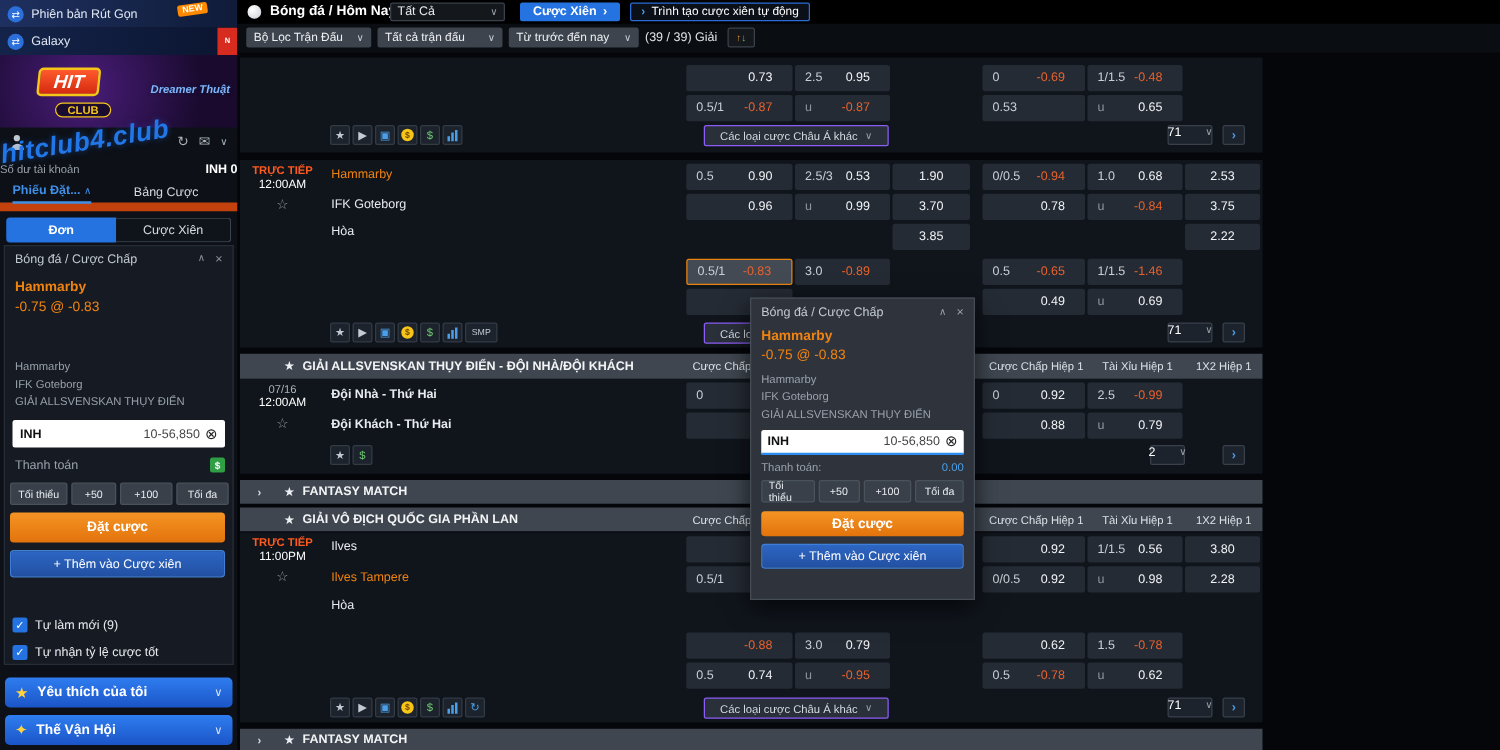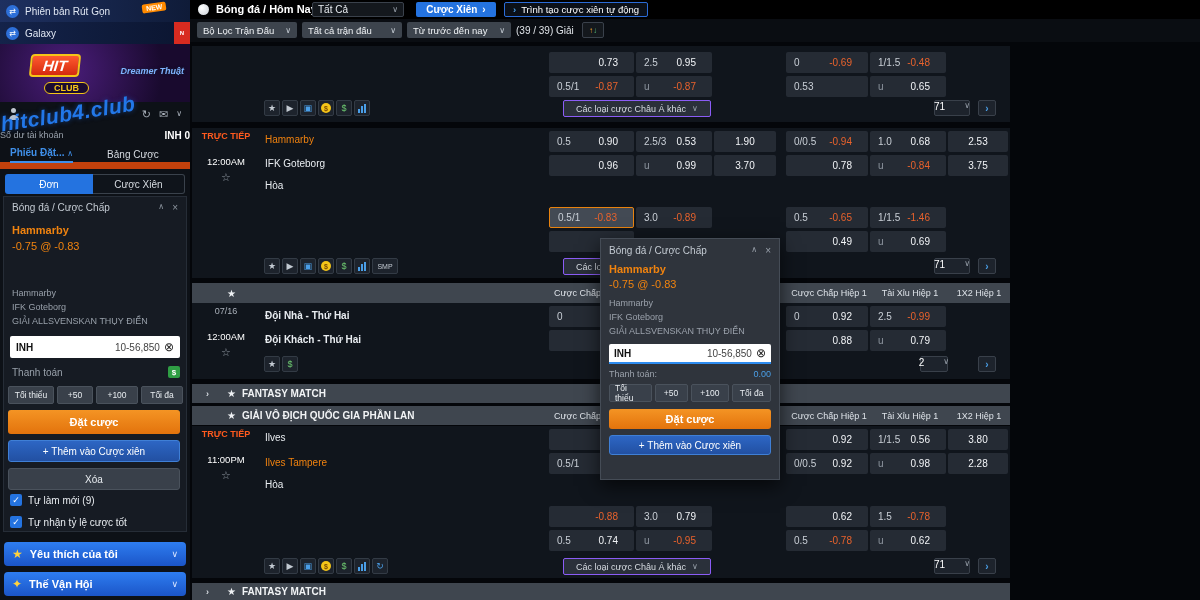--- a/index.html
+++ b/index.html
@@ -26,21 +26,21 @@
   .urow-ic{color:#aab2bc;font-size:11px;line-height:1}
   .urow-right{margin-left:auto;display:flex;gap:8px;align-items:center}
   #balancerow{position:absolute;top:127px;left:0;width:190px;height:16px;display:flex;align-items:center;padding:0 0}
   #balancerow .lab{font-size:9px;color:#98a0aa}
   #balancerow .val{margin-left:auto;font-size:10px;font-weight:bold;color:#fff}
   #tabsrow{position:absolute;top:147px;left:0;width:190px;height:22px;border-bottom:7px solid #c2410c;display:flex;align-items:center}
   .tabA{color:#3f8fe8;font-weight:bold;font-size:10px;margin-left:10px;border-bottom:2px solid #3f8fe8;padding-bottom:3px}
   .tabA .car{font-weight:normal;font-size:8px}
   .tabB{color:#d6dbe1;font-size:10px;margin-left:34px}
   #segrow{position:absolute;top:174px;left:5px;width:180px;height:20px;display:flex}
-  .segL{width:88px;background:#2473e0;border-radius:3px 0 0 3px;color:#fff;font-weight:normal;font-size:10px;display:flex;align-items:center;justify-content:center}
+  .segL{width:88px;background:#2473e0;border-radius:3px 0 0 3px;color:#fff;font-weight:bold;font-size:10px;display:flex;align-items:center;justify-content:center}
   .segR{width:92px;background:#0f141b;border:1px solid #3a424c;border-left:none;border-radius:0 3px 3px 0;color:#d6dbe1;font-size:10px;display:flex;align-items:center;justify-content:center}
   #slipbg{position:absolute;top:196px;left:3px;width:184px;height:336px;background:#161b23;border:1px solid #262d37}
   .sliphead{position:absolute;top:202px;left:12px;font-size:10px;color:#c3cad2}
   .sliphead-ic{position:absolute;top:202px;right:12px;color:#8d959f;font-size:10px;display:flex;gap:8px}
   .slipteam{position:absolute;top:224px;left:12px;color:#f0830f;font-weight:bold;font-size:11px}
   .slipodds{position:absolute;top:240px;left:12px;color:#f0830f;font-size:11px}
   .slipsm{position:absolute;left:12px;color:#98a0aa;font-size:9px}
   .slipinput{position:absolute;top:336px;left:10px;width:170px;height:22px;background:#fff;border-radius:2px;display:flex;align-items:center;padding:0 6px;gap:4px}
   .slipinput .cur{color:#111;font-size:10px;font-weight:bold}
   .slipinput .rng{margin-left:auto;color:#444;font-size:10px}
@@ -89,21 +89,21 @@
   .c1{left:359px;width:85px}.c2{left:446px;width:76px}
   .c3{left:524px;width:62px;justify-content:center}.c3 .b{margin-left:0;padding-right:0}
   .c4{left:596px;width:82px}.c5{left:680px;width:76px}
   .c6{left:758px;width:60px;justify-content:center}.c6 .b{margin-left:0;padding-right:0}
   .neg{color:#e8622c !important}
   .u{color:#8d959f !important}
   .sel{background:#434a54;border:1px solid #e8830f}
   .timecol{position:absolute;left:0;width:72px;text-align:center}
   .live{display:block;color:#ff5a1e;font-weight:bold;font-size:9px}
   .tdate{display:block;color:#aab1ba;font-size:9px}
-  .ttime{display:block;color:#fff;font-size:9.5px;margin-top:15px}
+  .ttime{display:block;color:#fff;font-size:9.5px;margin-top:1px}
   .tstar{display:block;color:#8d959f;font-size:11px;margin-top:4px}
   .team{position:absolute;left:75px;font-size:10px;color:#e8ecf0;white-space:nowrap}
   .team.sel-team{color:#f0820f}
   .iconsrow{position:absolute;left:0;width:820px;height:18px}
   .chip{position:absolute;top:0;width:16px;height:16px;background:#1d232c;border:1px solid #333b45;border-radius:2px;display:flex;align-items:center;justify-content:center;font-size:9px;color:#c3cad2}
   .coin{width:10px;height:10px;border-radius:50%;background:#f5c518;color:#7a4a00;font-size:7px;font-weight:bold;display:flex;align-items:center;justify-content:center}
   .bars{display:flex;align-items:flex-end;gap:1px;height:9px}
   .bars i{width:2px;background:#4a9fe8;display:block}
   .bars i:nth-child(1){height:4px}.bars i:nth-child(2){height:7px}.bars i:nth-child(3){height:9px}
   .asianbets{position:absolute;left:373px;top:0;width:148px;height:17px;background:#2a303a;border:1px solid #8b5cf6;border-radius:2px;display:flex;align-items:center;justify-content:center;gap:6px;font-size:9px;color:#d6dbe1;white-space:nowrap}
@@ -190,21 +190,20 @@
     <span class="payS">$</span>
   </div>
   <div class="quickrow">
     <div class="qbtn" style="width:46px">Tối thiểu</div>
     <div class="qbtn" style="width:36px">+50</div>
     <div class="qbtn" style="width:42px">+100</div>
     <div class="qbtn" style="width:42px">Tối đa</div>
   </div>
   <div class="placebtn">Đặt cược</div>
   <div class="parlaybtn">+ Thêm vào Cược xiên</div>
-  <div class="xoabtn">Xóa</div>
   <div class="chkrow" style="top:494px">
     <span class="cbox">✓</span>
     <span class="lab">Tự làm mới (9)</span>
   </div>
   <div class="chkrow" style="top:516px">
     <span class="cbox">✓</span>
     <span class="lab">Tự nhận tỷ lệ cược tốt</span>
   </div>
   <div class="bluebar" style="top:542px">
     <span class="ic">★</span>
@@ -369,20 +368,28 @@
         <span class="b">0.78</span>
       </div>
     <div class="cell c5">
         <span class="a u">u</span>
         <span class="b neg">-0.84</span>
       </div>
     <div class="cell c6">
         <span class="b">3.75</span>
       </div>
   </div>
+  <div class="orow" style="top:179px">
+    <div class="cell c3">
+        <span class="b">3.85</span>
+      </div>
+    <div class="cell c6">
+        <span class="b">2.22</span>
+      </div>
+  </div>
   <div class="orow" style="top:207px">
     <div class="cell c1 sel">
         <span class="a">0.5/1</span>
         <span class="b neg">-0.83</span>
       </div>
     <div class="cell c2">
         <span class="a">3.0</span>
         <span class="b neg">-0.89</span>
       </div>
     <div class="cell c4">
@@ -426,20 +433,21 @@
       </div>
     <div class="cntbox">
         <span>71</span>
         <span class="car8">∨</span>
       </div>
     <div class="nextchip">›</div>
   </div>
 
   <div class="lhead" style="top:283px;height:20px">
     <span class="lstar">★</span>
+    <span class="ltitle">GIẢI ALLSVENSKAN THỤY ĐIỂN - ĐỘI NHÀ/ĐỘI KHÁCH</span>
     <span class="collab" style="left:362px;width:82px;text-align:left">Cược Chấp</span>
     <span class="collab" style="left:596px;width:82px">Cược Chấp Hiệp 1</span>
     <span class="collab" style="left:680px;width:76px">Tài Xỉu Hiệp 1</span>
     <span class="collab" style="left:756px;width:62px">1X2 Hiệp 1</span>
   </div>
 
   <div class="timecol" style="top:306px">
     <span class="tdate">07/16</span>
     <span class="ttime">12:00AM</span>
     <span class="tstar">☆</span>

